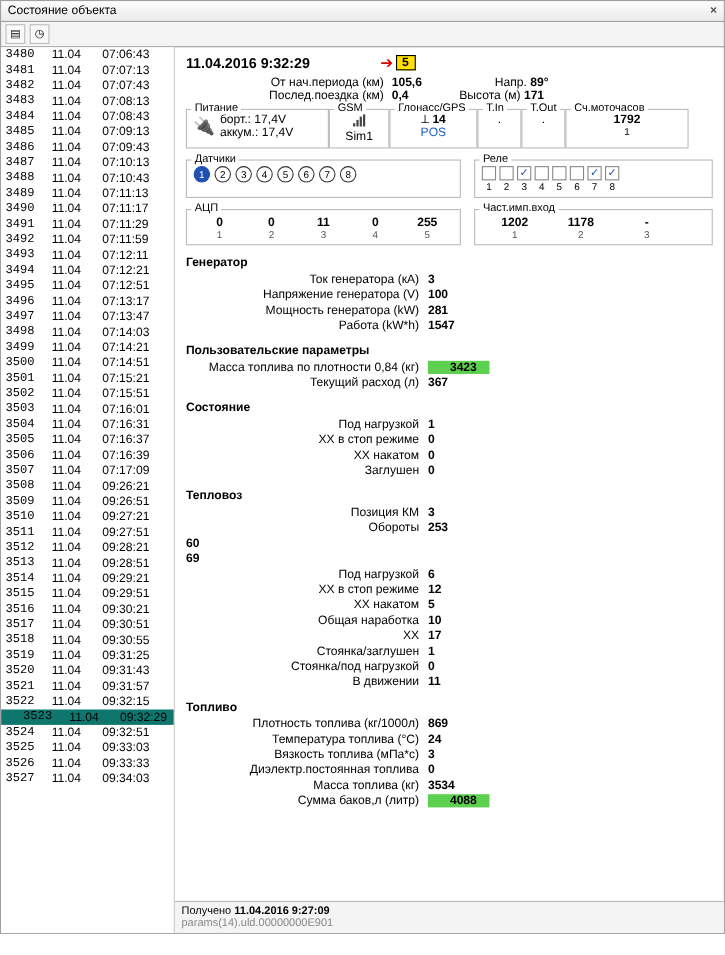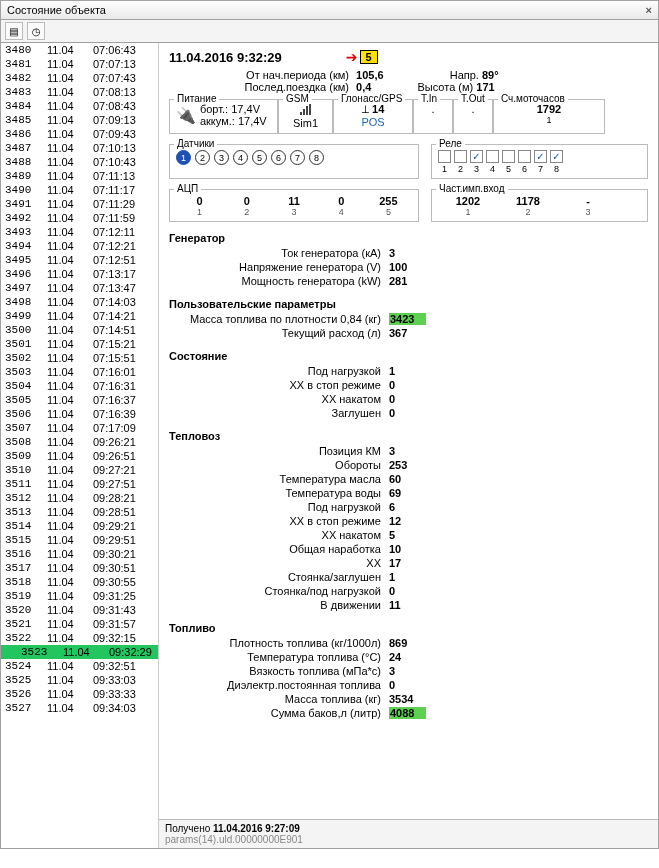--- a/index.html
+++ b/index.html
@@ -40,21 +40,21 @@
   .left {
     width: 158px;
     border-right:1px solid #ccc;
     overflow-y:scroll;
     background:#fff;
   }
   .left::-webkit-scrollbar{width:16px;}
   .left::-webkit-scrollbar-track{background:#f0f0f0;border-left:1px solid #ccc;}
   .left::-webkit-scrollbar-thumb{background:#c8c8c8;border:1px solid #999;}
   .lrow { display:flex; padding:1px 4px; gap:10px; }
-  .lrow.sel { background:#22c55e;padding-left:20px; }
+  .lrow.sel { background:#0f766e;padding-left:20px; }
   .lrow span:first-child{width:32px;font-family:Liberation Mono, monospace;}
   .lrow span:nth-child(2){width:36px;}
   .right {
     flex:1;
     padding: 6px 10px;
     position:relative;
     overflow:hidden;
   }
   .header-row{display:flex;align-items:center;gap:2px;margin-bottom:4px;}
   .header-row b{font-size:13px;}
@@ -74,21 +74,21 @@
   .chk{width:13px;height:13px;border:1px solid #888;display:inline-block;text-align:center;line-height:11px;font-size:10px;color:#2050b0;}
   .relay-col{display:flex;flex-direction:column;align-items:center;font-size:9px;gap:1px;}
   .adc-row{display:flex;margin-top:2px;}
   .adc-col{display:flex;flex-direction:column;align-items:center;width:48px;font-size:11px;}
   .adc-col .v{font-weight:bold;}
   .adc-col .n{font-size:9px;color:#555;}
   .section-title{font-weight:bold;margin-top:10px;margin-bottom:2px;}
   .param-row{display:flex;padding:1px 0;}
   .param-label{width:220px;text-align:right;padding-right:8px;}
   .param-val{font-weight:bold;}
-  .param-val.green{background:#5ed050;padding:0 12px 0 1px;}
+  .param-val.green{background:#5ed050;padding:0 12px 0 20px;}
   .statusbar{
     border-top:1px solid #bbb;
     padding:3px 6px;
     font-size:10px;
     display:flex;
     justify-content:space-between;
     background:#f4f4f4;
     position:absolute;bottom:0;left:0;right:0;flex-direction:column;
   }
   .gsm-bars{display:inline-flex;align-items:flex-end;gap:1px;height:12px;}
@@ -367,21 +367,21 @@
       <div>
         <span class="ml">Послед.поездка (км)</span>
         <b>0,4</b>
         <span style="display:inline-block;width:40px"></span>
         <span>Высота (м)</span>
         <b>171</b>
       </div>
     </div>
 
     <div class="panels">
-      <div class="panel" style="width:109px">
+      <div class="panel" style="width:130px">
         <span class="ptitle">Питание</span>
         <div style="display:flex;gap:4px;align-items:center">
           <span style="font-size:16px">🔌</span>
           <div>
             <div><span>борт.:</span> <span>17,4V</span></div>
             <div><span>аккум.:</span> <span>17,4V</span></div>
           </div>
         </div>
       </div>
       <div class="panel" style="width:55px;text-align:center">
@@ -519,20 +519,24 @@
           <span class="param-val">3</span>
         </div>
         <div class="param-row">
           <span class="param-label">Напряжение генератора (V)</span>
           <span class="param-val">100</span>
         </div>
         <div class="param-row">
           <span class="param-label">Мощность генератора (kW)</span>
           <span class="param-val">281</span>
         </div>
+        <div class="param-row">
+          <span class="param-label">Работа (kW*h)</span>
+          <span class="param-val">1547</span>
+        </div>
         <div class="section-title">Пользовательские параметры</div>
         <div class="param-row">
           <span class="param-label">Масса топлива по плотности 0,84 (кг)</span>
           <span class="param-val green">3423</span>
         </div>
         <div class="param-row">
           <span class="param-label">Текущий расход (л)</span>
           <span class="param-val">367</span>
         </div>
         <div class="section-title">Состояние</div>
@@ -555,25 +559,23 @@
         <div class="section-title">Тепловоз</div>
         <div class="param-row">
           <span class="param-label">Позиция КМ</span>
           <span class="param-val">3</span>
         </div>
         <div class="param-row">
           <span class="param-label">Обороты</span>
           <span class="param-val">253</span>
         </div>
         <div class="param-row">
-          <span class="param-label">Температура масла</span>
           <span class="param-val">60</span>
         </div>
         <div class="param-row">
-          <span class="param-label">Температура воды</span>
           <span class="param-val">69</span>
         </div>
         <div class="param-row">
           <span class="param-label">Под нагрузкой</span>
           <span class="param-val">6</span>
         </div>
         <div class="param-row">
           <span class="param-label">ХХ в стоп режиме</span>
           <span class="param-val">12</span>
         </div>

